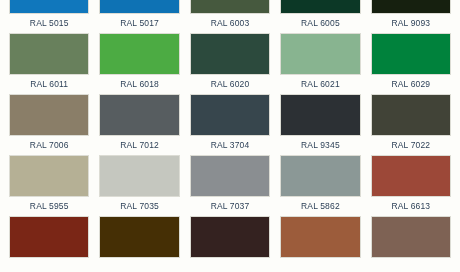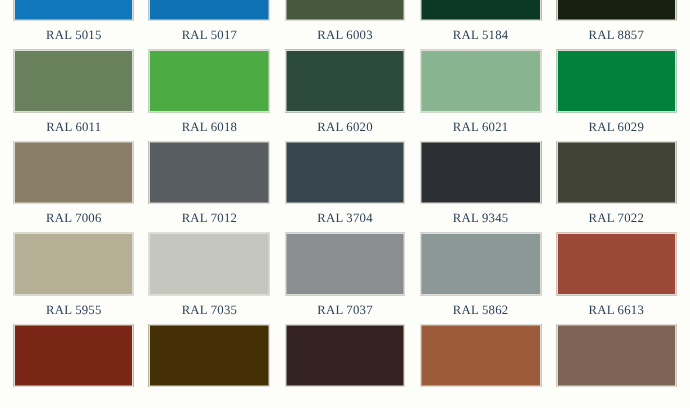--- a/index.html
+++ b/index.html
@@ -12,21 +12,20 @@
     height: 272px;
     overflow: hidden;
     font-family: "Liberation Sans", sans-serif;
     position: relative;
   }
   #chart {
     position: absolute;
     left: 0;
     top: 0;
     width: 460px;
-    font-family: Liberation Serif, serif;
   }
   .row {
     display: flex;
     width: 460px;
     box-sizing: border-box;
     padding: 0 4px;
   }
   .cell {
     width: 92px;
     box-sizing: border-box;
@@ -65,25 +64,25 @@
       <div class="cell">
         <div class="swatch" style="background:#0e72b4;border-color:#dcdcd4"></div>
         <div class="label" style="color:#2b3f56">RAL 5017</div>
       </div>
       <div class="cell">
         <div class="swatch" style="background:#46593e;border-color:#dcdcd4"></div>
         <div class="label" style="color:#2b3f56">RAL 6003</div>
       </div>
       <div class="cell">
         <div class="swatch" style="background:#0c3826;border-color:#dcdcd4"></div>
-        <div class="label" style="color:#2b3f56">RAL 5184</div>
+        <div class="label" style="color:#2b3f56">RAL 6005</div>
       </div>
       <div class="cell">
         <div class="swatch" style="background:#16200f;border-color:#dcdcd4"></div>
-        <div class="label" style="color:#2b3f56">RAL 8857</div>
+        <div class="label" style="color:#2b3f56">RAL 9093</div>
       </div>
     </div>
     <div class="row">
       <div class="cell">
         <div class="swatch" style="background:#68805c;border-color:#dcdcd4"></div>
         <div class="label" style="color:#2b3f56">RAL 6011</div>
       </div>
       <div class="cell">
         <div class="swatch" style="background:#4cab43;border-color:#dcdcd4"></div>
         <div class="label" style="color:#2b3f56">RAL 6018</div>

